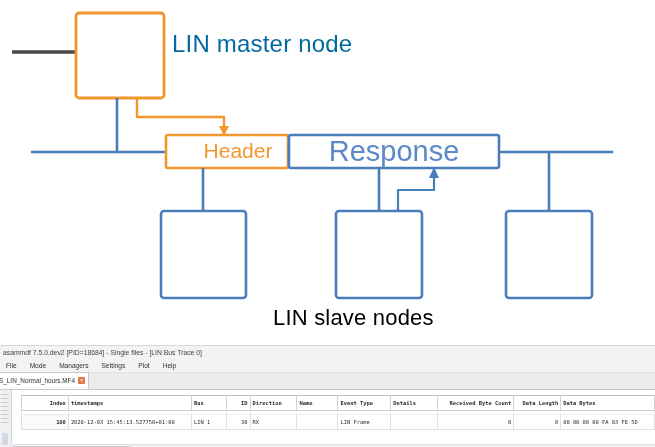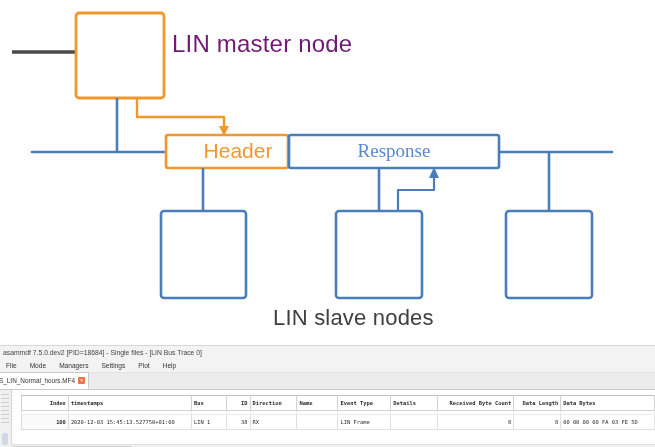--- a/index.html
+++ b/index.html
@@ -20,40 +20,40 @@
   #diagram svg{display:block;}
 
   .dg-label{
     position:absolute;
     font-family:"Liberation Sans", sans-serif;
     white-space:nowrap;
   }
   #master-label{
     left:172px;top:30px;
     font-size:24px;
-    color:#701a75;
+    color:#0369a1;
     letter-spacing:0.2px;
   }
   #slaves-label{
     left:273px;top:305px;
     font-size:22px;
-    color:#404040;
+    color:#000000;
     letter-spacing:0.2px;
   }
   #header-text{
     position:absolute;
     left:168px;top:136px;width:140px;height:30px;
     display:flex;align-items:center;justify-content:center;
     font-size:21px;color:#F0982D;
   }
   #response-text{
     position:absolute;
     left:290px;top:136px;width:208px;height:30px;
     display:flex;align-items:center;justify-content:center;
-    font-size:19px;color:#5B8AC9;font-family:Liberation Serif, serif;
+    font-size:29px;color:#5B8AC9;
   }
 
   
   #app{
     position:absolute;left:0;top:345px;width:655px;height:102px;
     background:#f3f3f3;
     border-top:1px solid #d8d8d8;
     font-size:7px;
     color:#3a3a3a;
     overflow:hidden;

